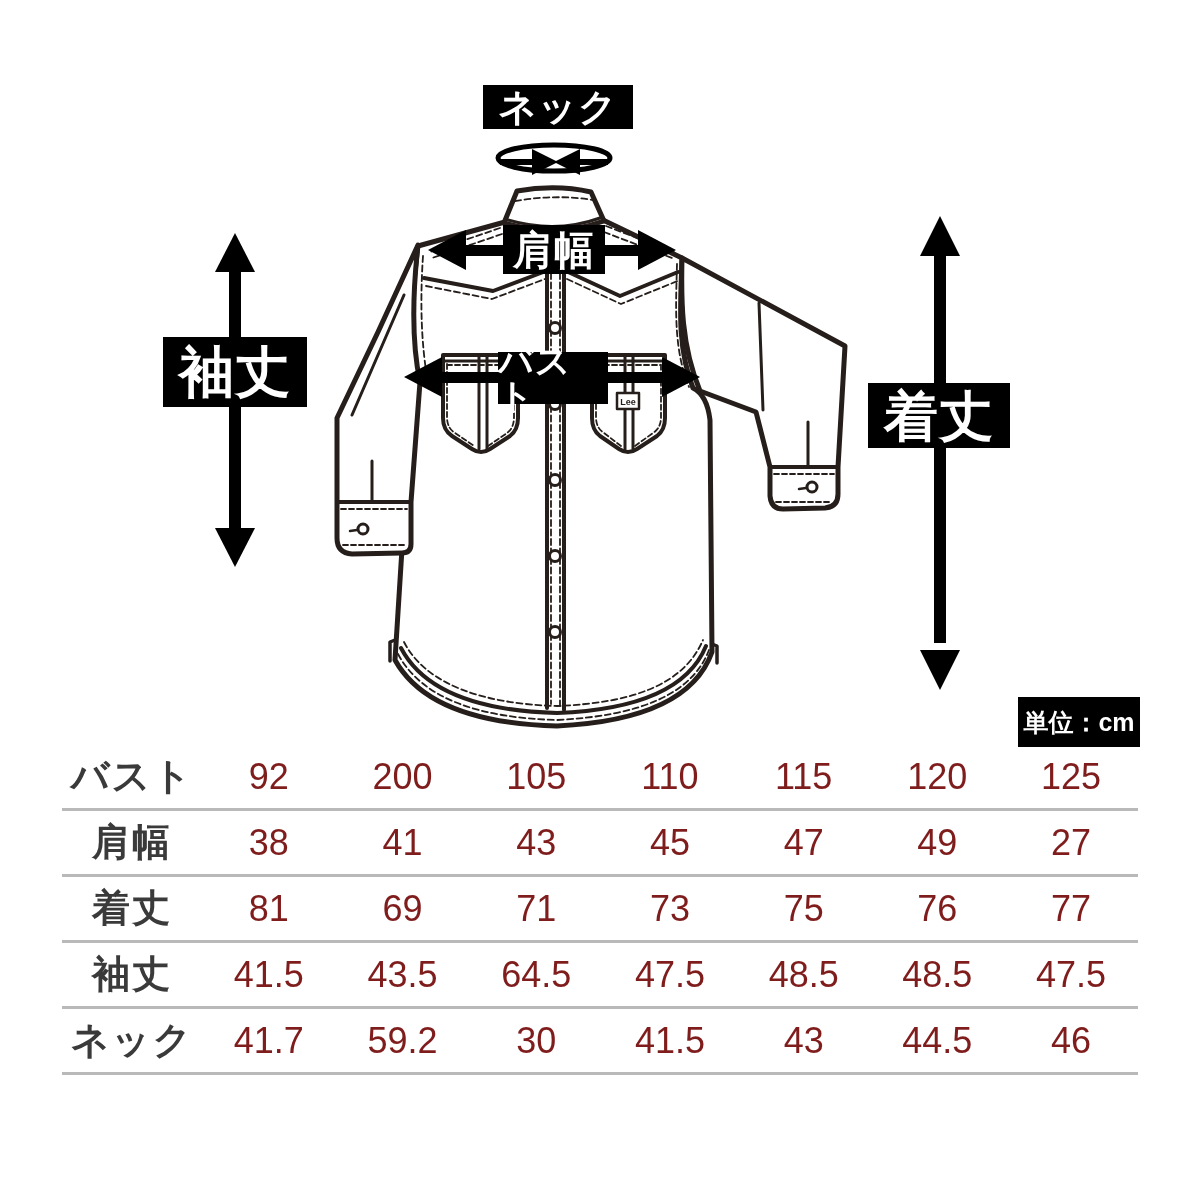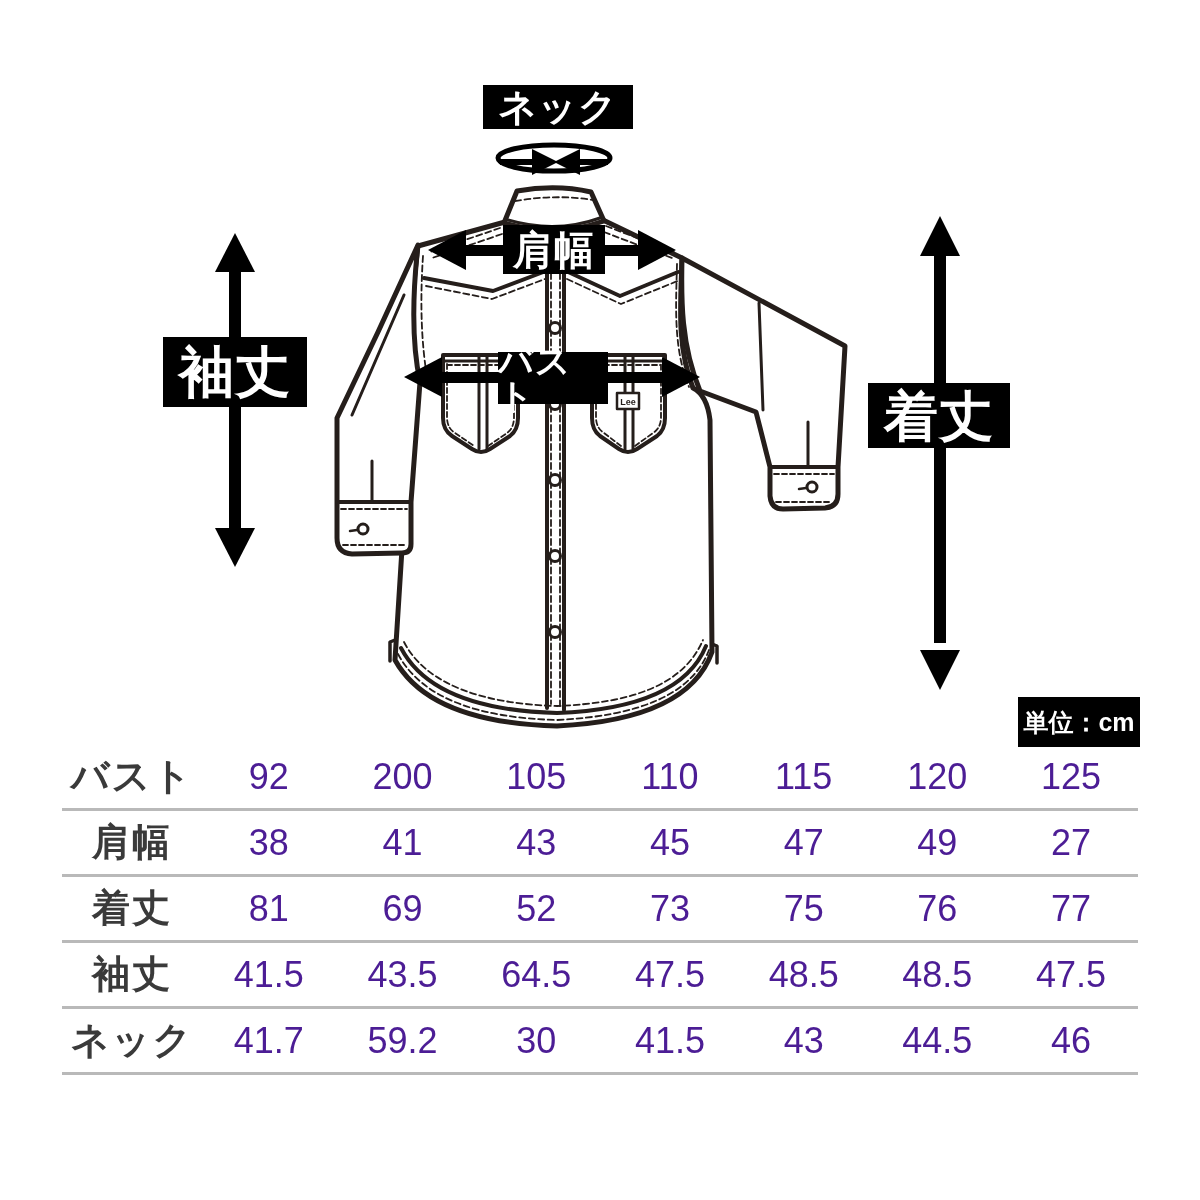--- a/index.html
+++ b/index.html
@@ -15,21 +15,21 @@
   #bust-label{left:498px;top:352px;width:110px;height:52px;font-size:35px;}
   #sleeve-label{left:163px;top:337px;width:144px;height:70px;font-size:55px;}
   #length-label{left:868px;top:383px;width:142px;height:65px;font-size:54px;}
   #unit-label{left:1018px;top:697px;width:122px;height:50px;font-size:25px;letter-spacing:0;}
   #size-table-wrap{position:absolute;left:62px;top:745px;width:1076px;}
   table{width:100%;border-collapse:collapse;table-layout:fixed;}
   col.lab{width:140px;}
   th{height:61px;border-bottom:3px solid #b9b9b9;font-size:34px;
      font-weight:bold;color:#000;text-align:center;vertical-align:middle;padding:0;}
   td{height:63px;border-bottom:3px solid #b9b9b9;font-size:36px;
-     font-weight:400;color:#4c1d95;text-align:center;vertical-align:middle;padding:0;}
+     font-weight:400;color:#7f1d1d;text-align:center;vertical-align:middle;padding:0;}
   td.rowlab{font-size:38px;font-weight:bold;color:#3a3a3a;letter-spacing:2px;}
 </style>
 </head>
 <body>
 
 <div id="page">
 
   <svg width="1200" height="1200" viewBox="0 0 1200 1200">
 
     <g stroke="#251e1b" fill="none" stroke-linecap="round" stroke-linejoin="round">
@@ -184,21 +184,21 @@
         <td>43</td>
         <td>45</td>
         <td>47</td>
         <td>49</td>
         <td>27</td>
       </tr>
       <tr>
         <td class="rowlab">着丈</td>
         <td>81</td>
         <td>69</td>
-        <td>52</td>
+        <td>71</td>
         <td>73</td>
         <td>75</td>
         <td>76</td>
         <td>77</td>
       </tr>
       <tr>
         <td class="rowlab">袖丈</td>
         <td>41.5</td>
         <td>43.5</td>
         <td>64.5</td>

